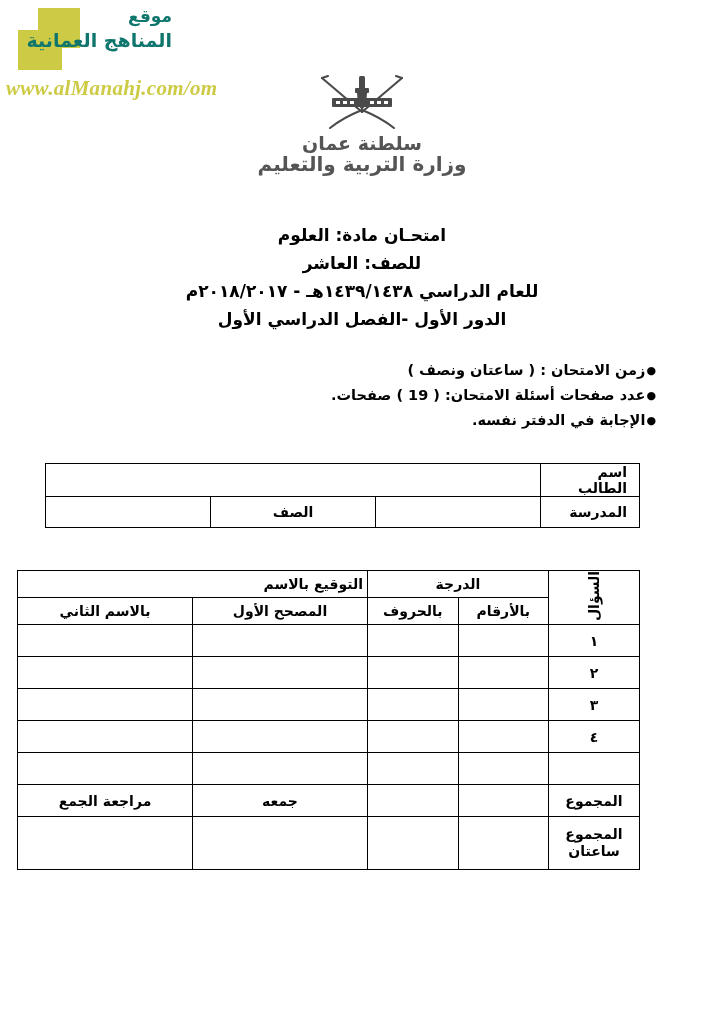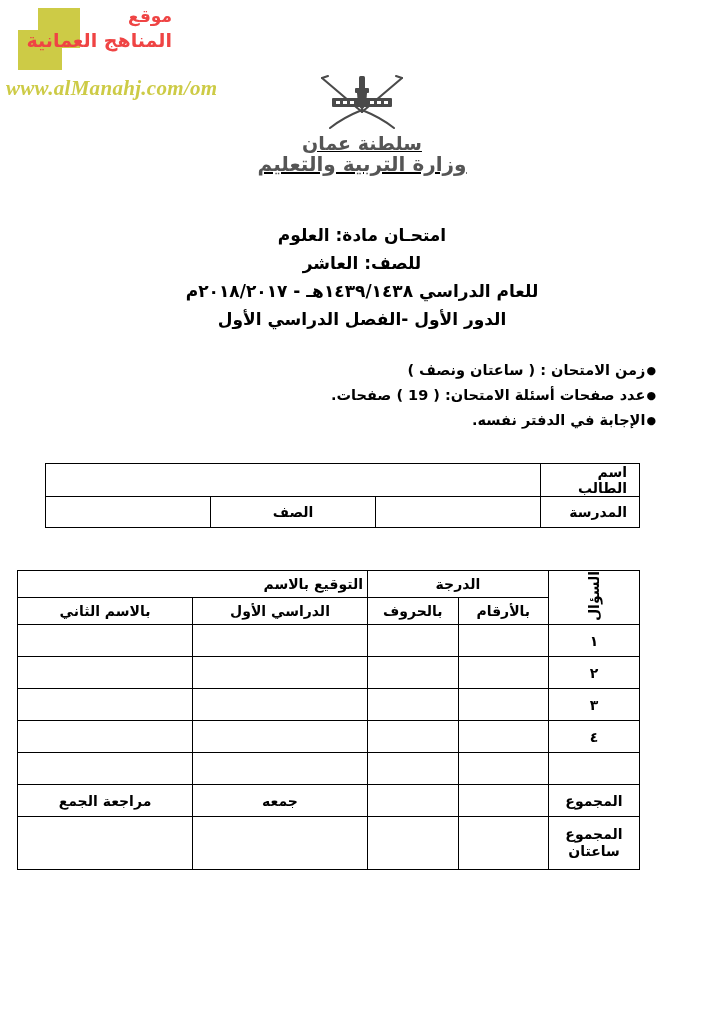--- a/index.html
+++ b/index.html
@@ -46,21 +46,21 @@
     top: 22px;
     width: 44px;
     height: 40px;
     background: #cdcb46;
   }
   .wm-line1, .wm-line2 {
     position: absolute;
     right: 88px;
     font-family: "DejaVu Sans", "Liberation Sans", sans-serif;
     font-weight: bold;
-    color: #ef4444;
+    color: #0f766e;
     white-space: nowrap;
     direction: rtl;
     letter-spacing: 0.5px;
   }
   .wm-line1 {
     top: 6px;
     font-size: 17px;
   }
   .wm-line2 {
     top: 29px;
@@ -79,21 +79,20 @@
     letter-spacing: 0.3px;
   }
 
   
   .emblem-block {
     position: absolute;
     top: 72px;
     left: 0;
     width: 724px;
     text-align: center;
-    text-decoration: underline;
   }
   .emblem-svg {
     display: block;
     margin: 0 auto;
   }
   .ministry-line {
     font-family: "DejaVu Sans", "Liberation Sans", sans-serif;
     font-weight: bold;
     color: #555555;
     text-align: center;
@@ -277,21 +276,21 @@
       <td class="hdr qcol" rowspan="2" style="width:82px;">
         <span class="vertical-label">السؤال</span>
       </td>
       <td class="hdr" colspan="2" style="width:172px;">الدرجة</td>
       <td class="hdr" colspan="2" style="width:341px;text-align:right;">التوقيع بالاسم</td>
     </tr>
 
     <tr>
       <td class="hdr" style="width:82px;">بالأرقام</td>
       <td class="hdr" style="width:90px;">بالحروف</td>
-      <td class="hdr" style="width:170px;">الدراسي الأول</td>
+      <td class="hdr" style="width:170px;">المصحح الأول</td>
       <td class="hdr" style="width:171px;">بالاسم الثاني</td>
     </tr>
 
     <tr>
       <td>١</td>
       <td></td>
       <td></td>
       <td></td>
       <td></td>
     </tr>

